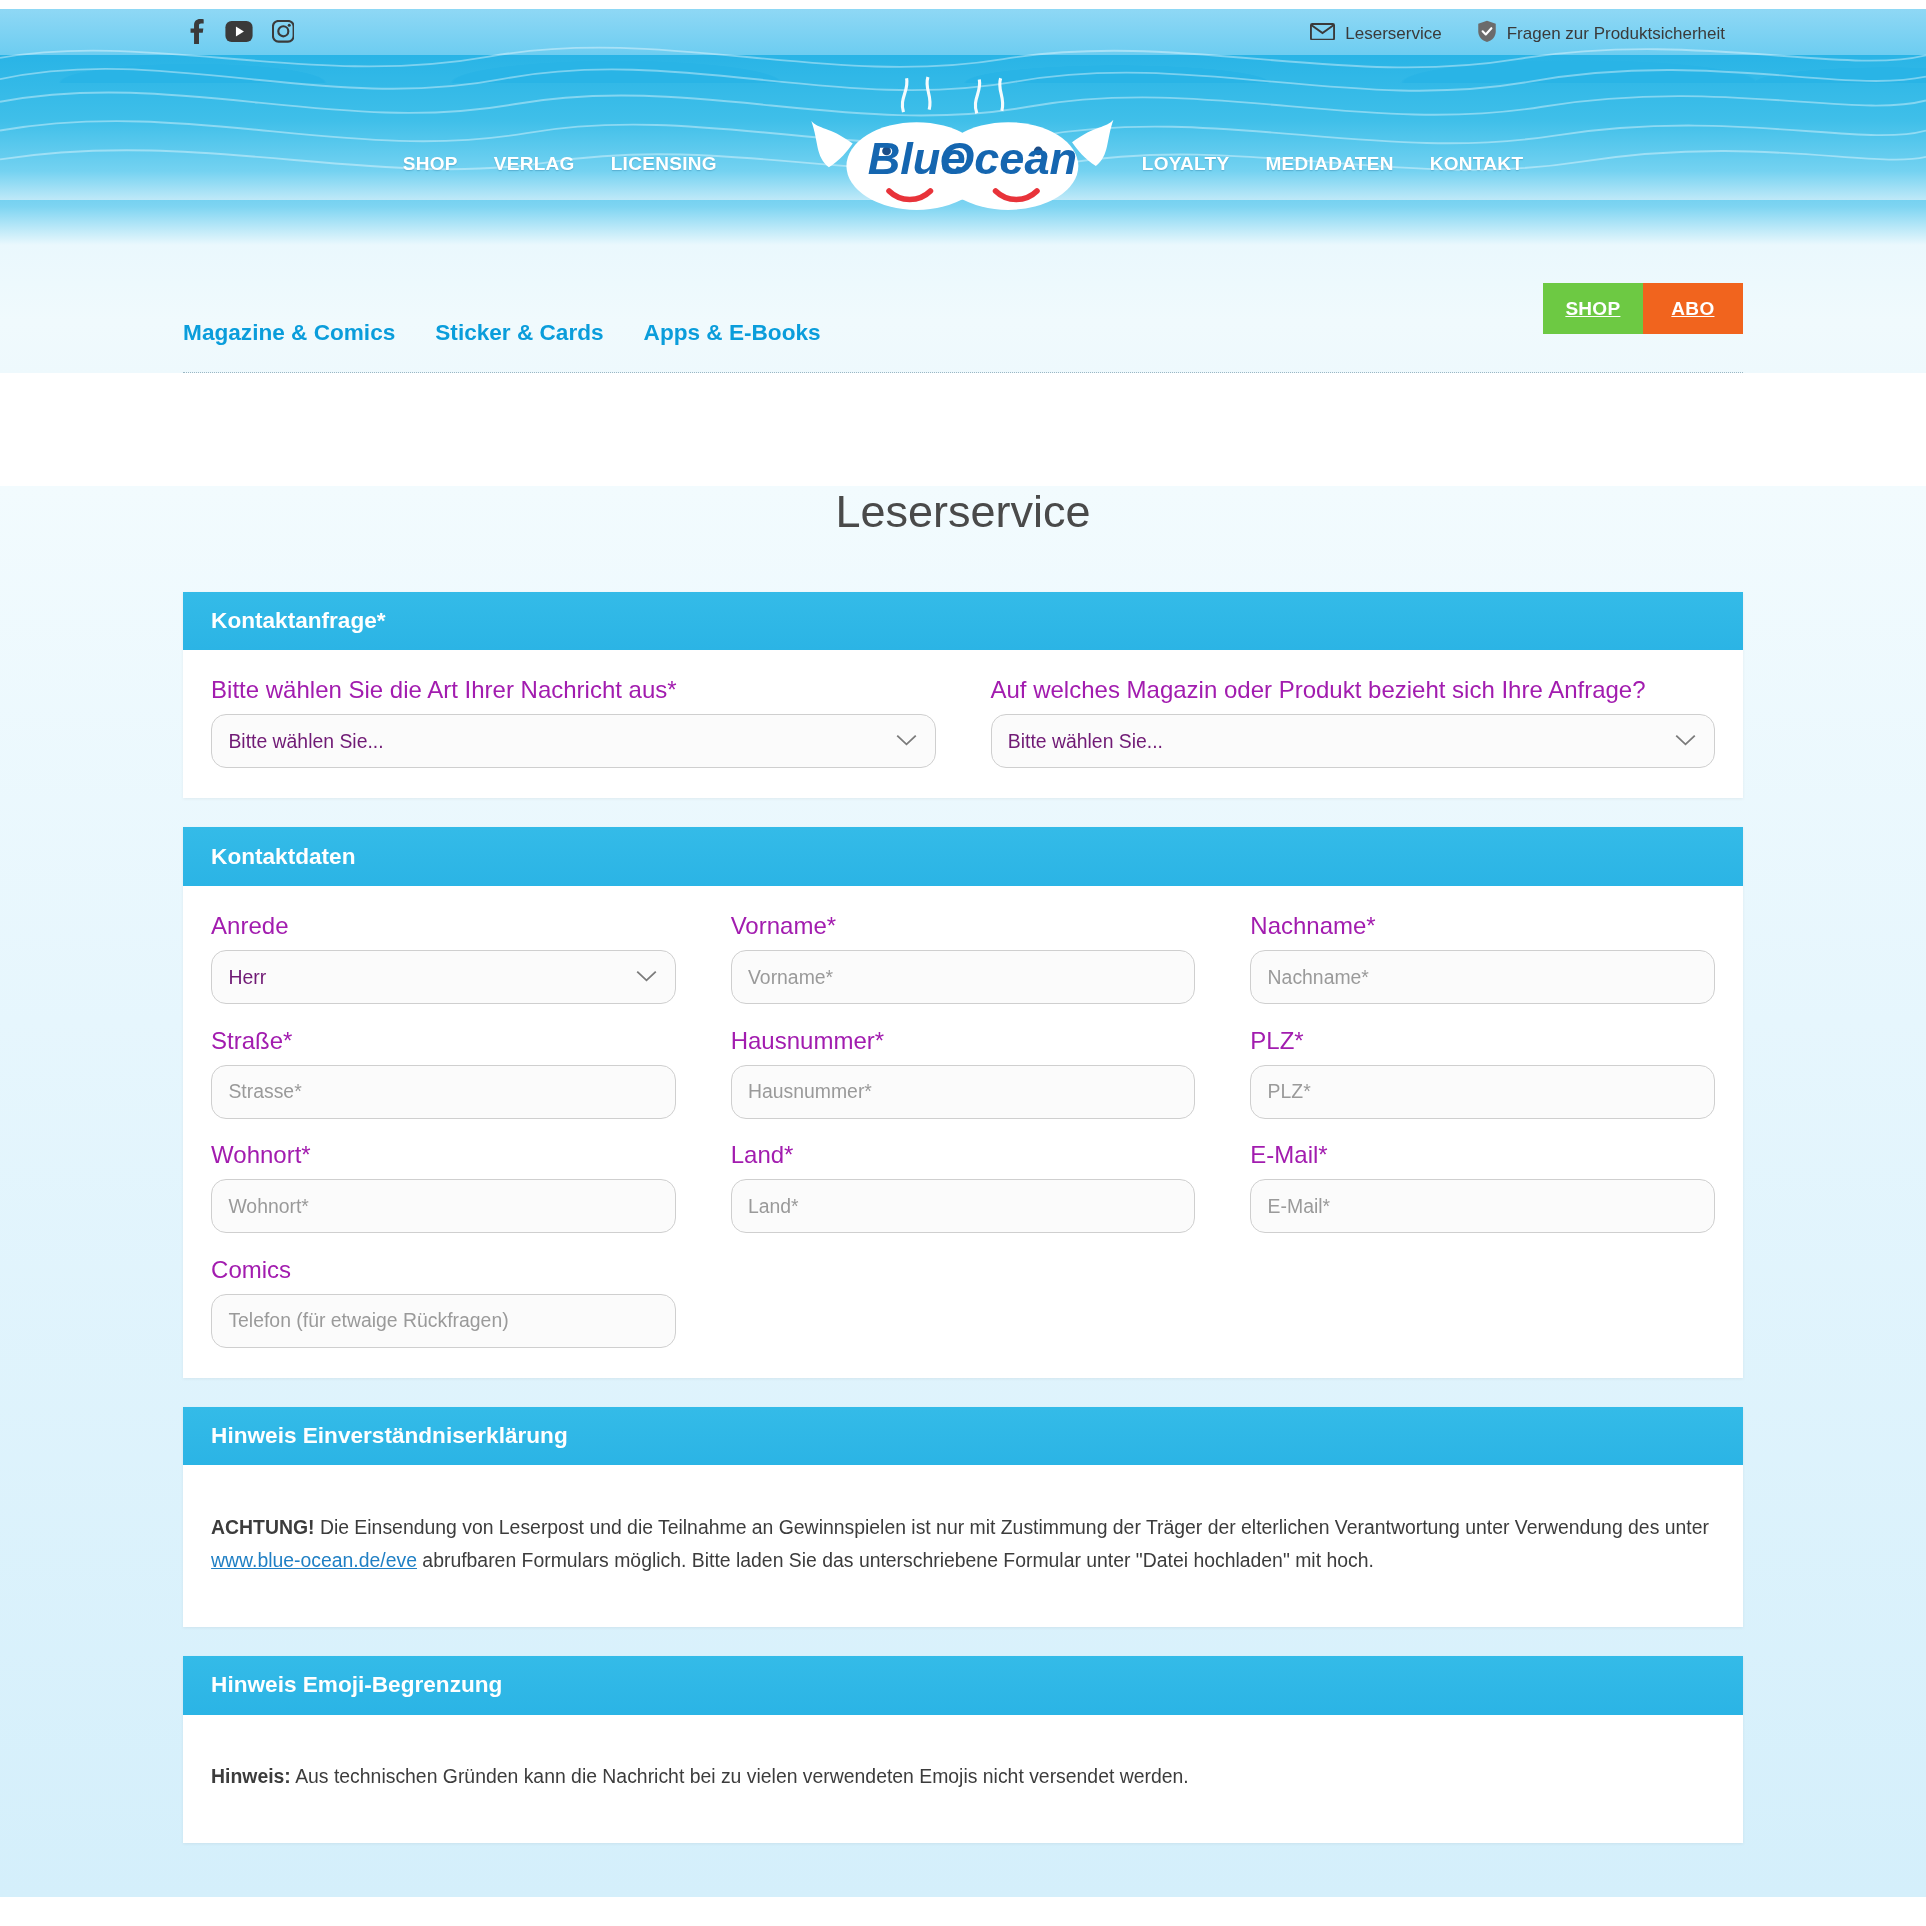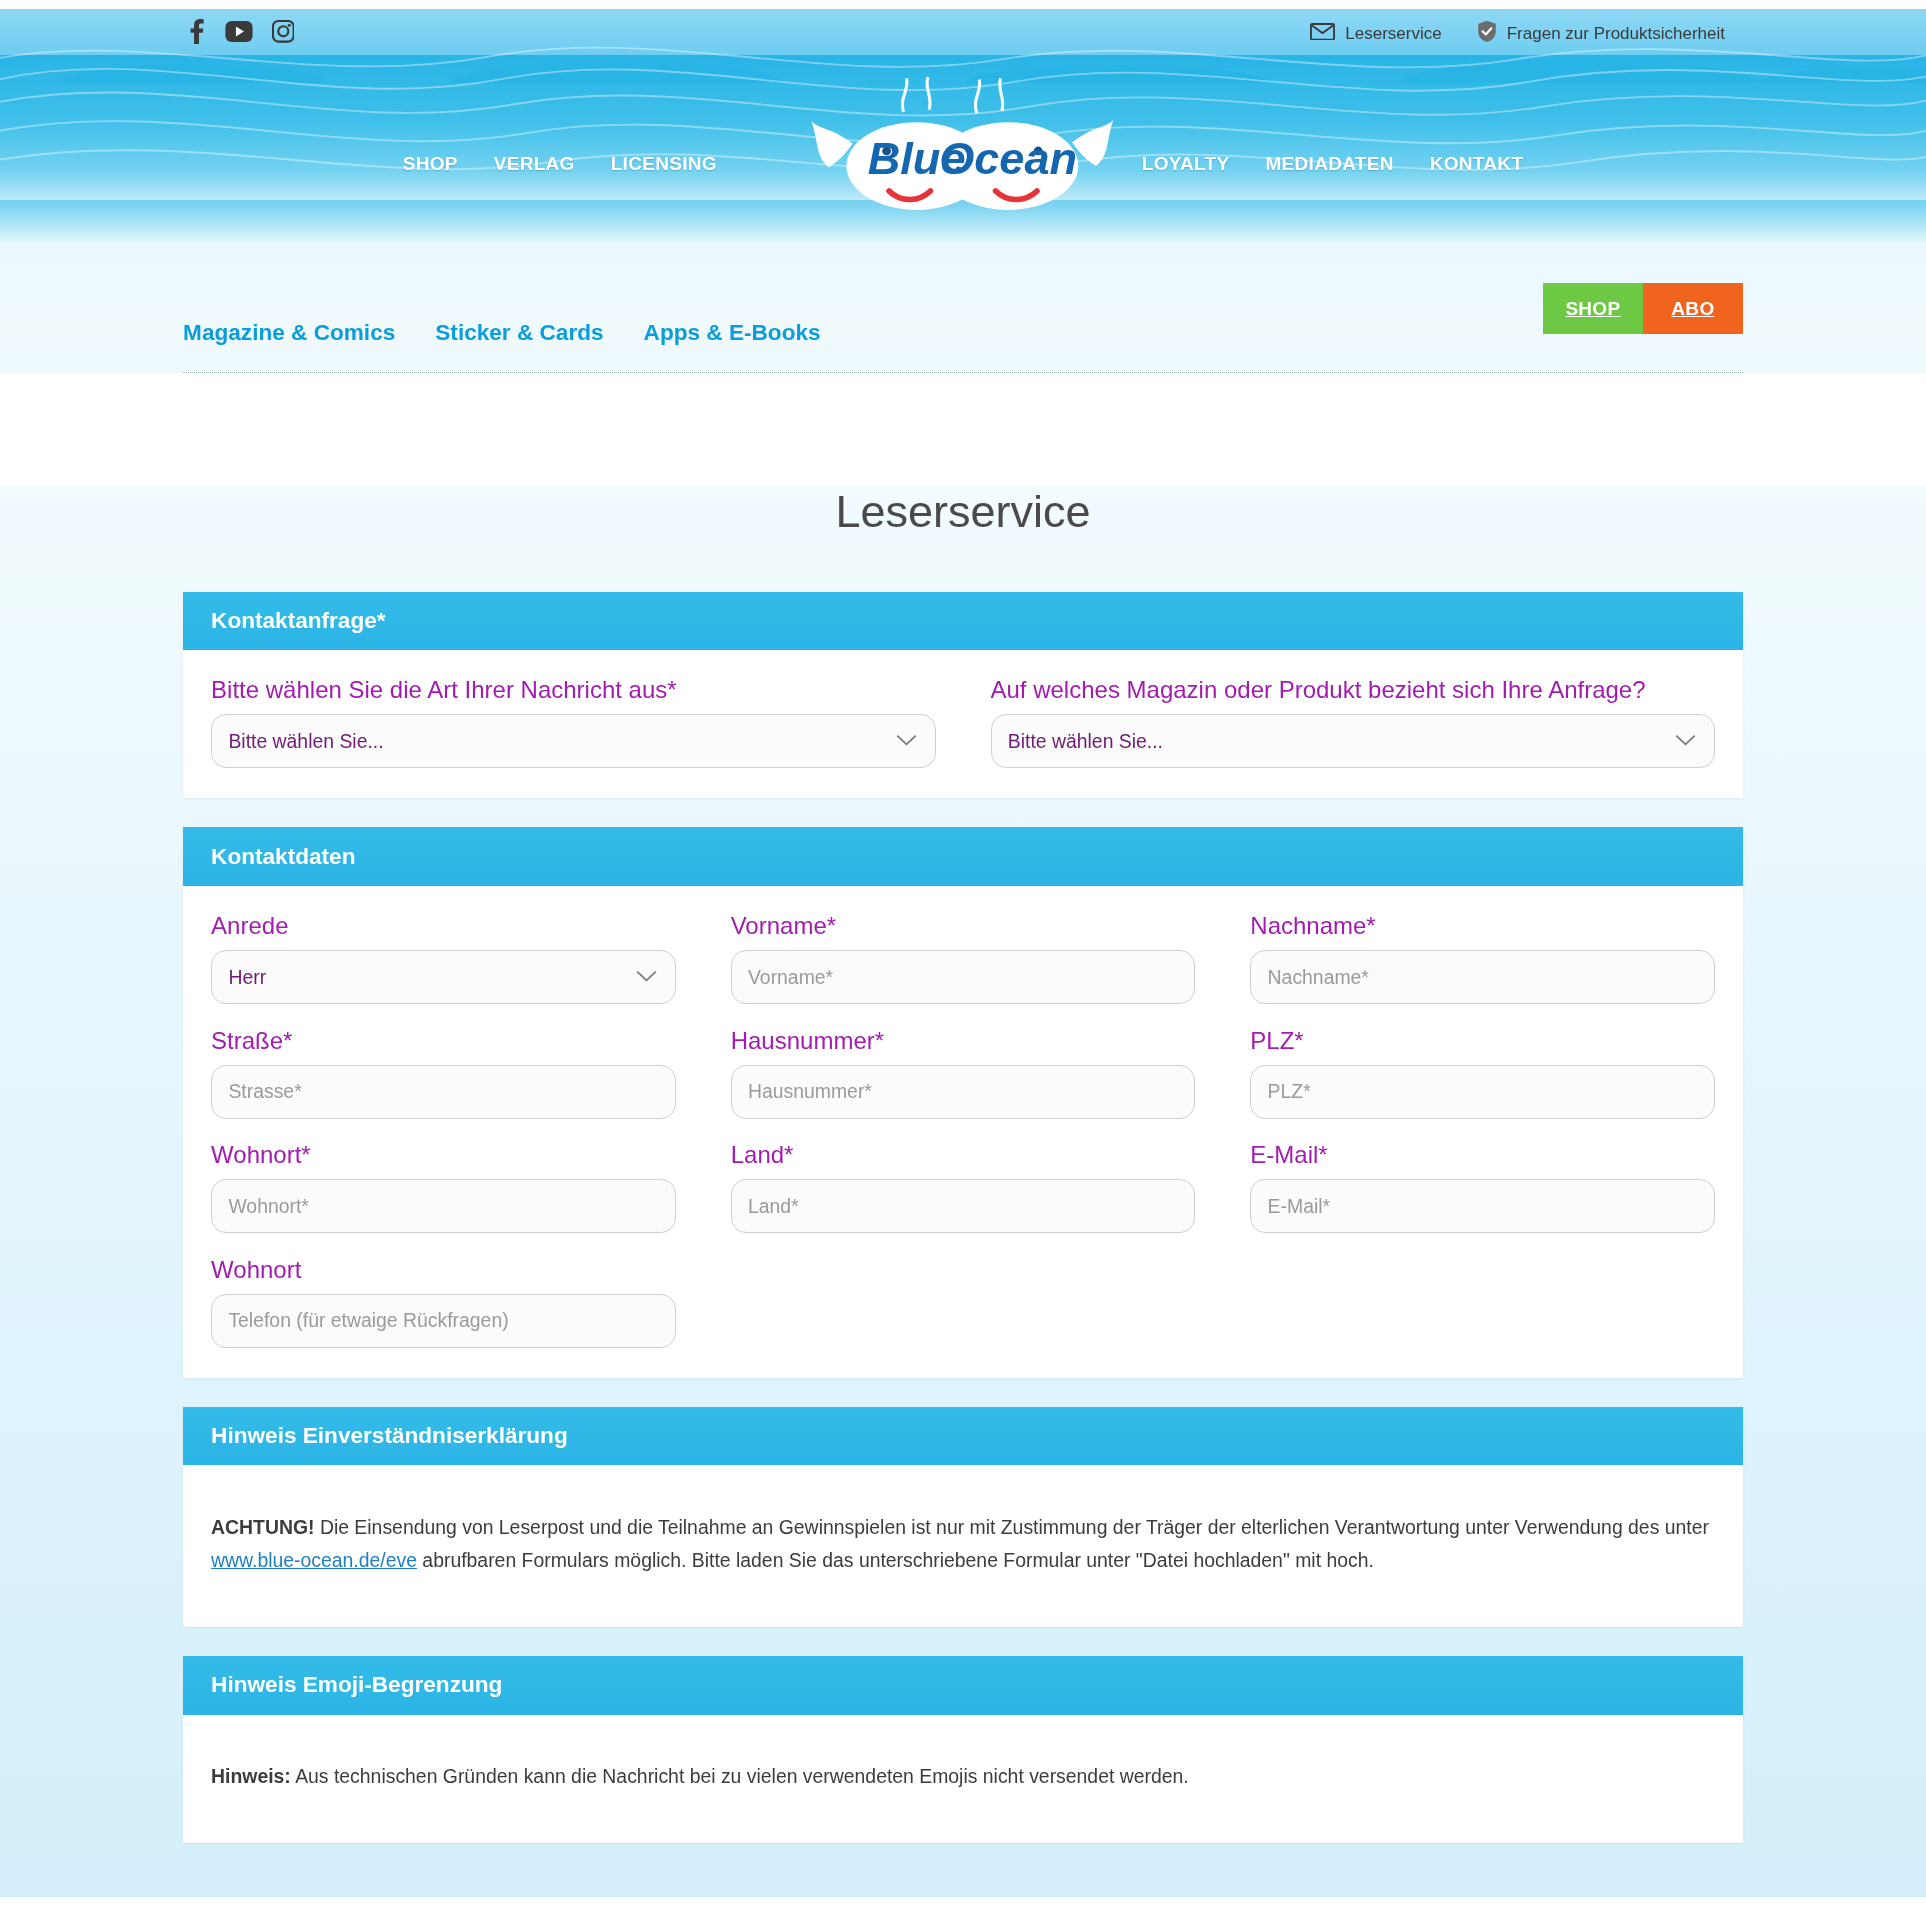--- a/index.html
+++ b/index.html
@@ -444,21 +444,21 @@
             <label class="field-label">Land*</label>
             <input class="control" type="text" placeholder="Land*" style="">
           </div>
 
           <div class="cell">
             <label class="field-label">E-Mail*</label>
             <input class="control" type="text" placeholder="E-Mail*" style="">
           </div>
 
           <div class="cell">
-            <label class="field-label">Wohnort</label>
+            <label class="field-label">Comics</label>
             <input class="control" type="text" placeholder="Telefon (für etwaige Rückfragen)" style="">
           </div>
 
           <div class="cell"></div>
           <div class="cell"></div>
         </div>
       </div>
     </section>
 
     <section class="panel">

